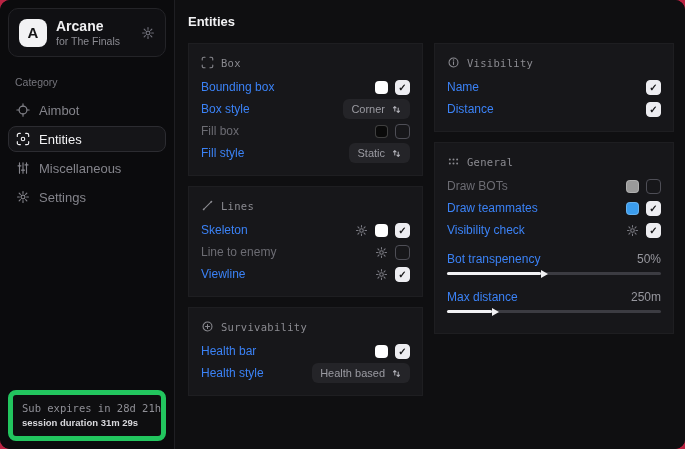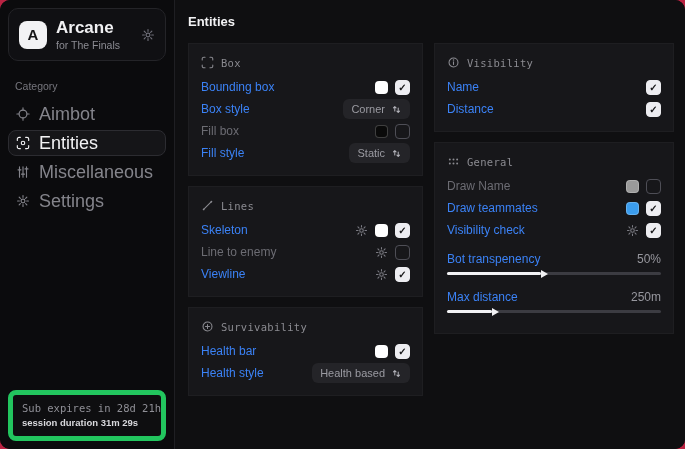--- a/index.html
+++ b/index.html
@@ -31,34 +31,34 @@
     display: flex; align-items: center; gap: 9px;
   }
   .logo {
     width: 28px; height: 28px; border-radius: 8px;
     background: #f2f2f4; color: #141416;
     font-weight: bold; font-size: 15px;
     display: flex; align-items: center; justify-content: center;
     flex: 0 0 28px;
   }
   .brand-text { flex: 1; min-width: 0; }
-  .brand-title { font-size: 17px; font-weight: bold; color: #f0f0f2; }
+  .brand-title { font-size: 14px; font-weight: bold; color: #f0f0f2; }
   .brand-sub { font-size: 10.5px; color: #8b8b92; margin-top: 1px; }
   .brand .icon { color: #70707a; }
   .category {
     margin: 11px 0 5px 15px;
     font-size: 10.5px; color: #76767d;
   }
   .nav { display: flex; flex-direction: column; gap: 3px; padding: 4px 8px; }
   .nav-item {
     display: flex; align-items: center; gap: 9px;
     height: 26px; padding: 0 7px;
     border-radius: 8px;
     border: 1px solid transparent;
-    color: #84848b; font-size: 18px;
+    color: #84848b; font-size: 13px;
     cursor: pointer; background: transparent;
     text-align: right;
   }
   .nav-item .icon { color: inherit; }
   .nav-item.active {
     color: #f2f2f4;
     background: #151518;
     border-color: #2c2c31;
   }
   .side-spacer { flex: 1; }
@@ -410,21 +410,21 @@
                   <circle cx="12.5" cy="5.5" r="1.2"></circle>
                 <circle cx="3.5" cy="10.5" r="1.2"></circle>
                   <circle cx="8" cy="10.5" r="1.2"></circle>
                   <circle cx="12.5" cy="10.5" r="1.2"></circle>
               </svg>
             </span>
             <span>General</span>
           </div>
 
           <div class="row dim">
-            <span class="lbl">Draw Name</span>
+            <span class="lbl">Draw BOTs</span>
             <span class="ctrls">
               <span class="swatch" style="background: rgb(154, 154, 154);"></span>
               <span class="checkbox"></span>
             </span>
           </div>
 
           <div class="row">
             <span class="lbl">Draw teammates</span>
             <span class="ctrls">
               <span class="swatch" style="background: rgb(59, 157, 238);"></span>

